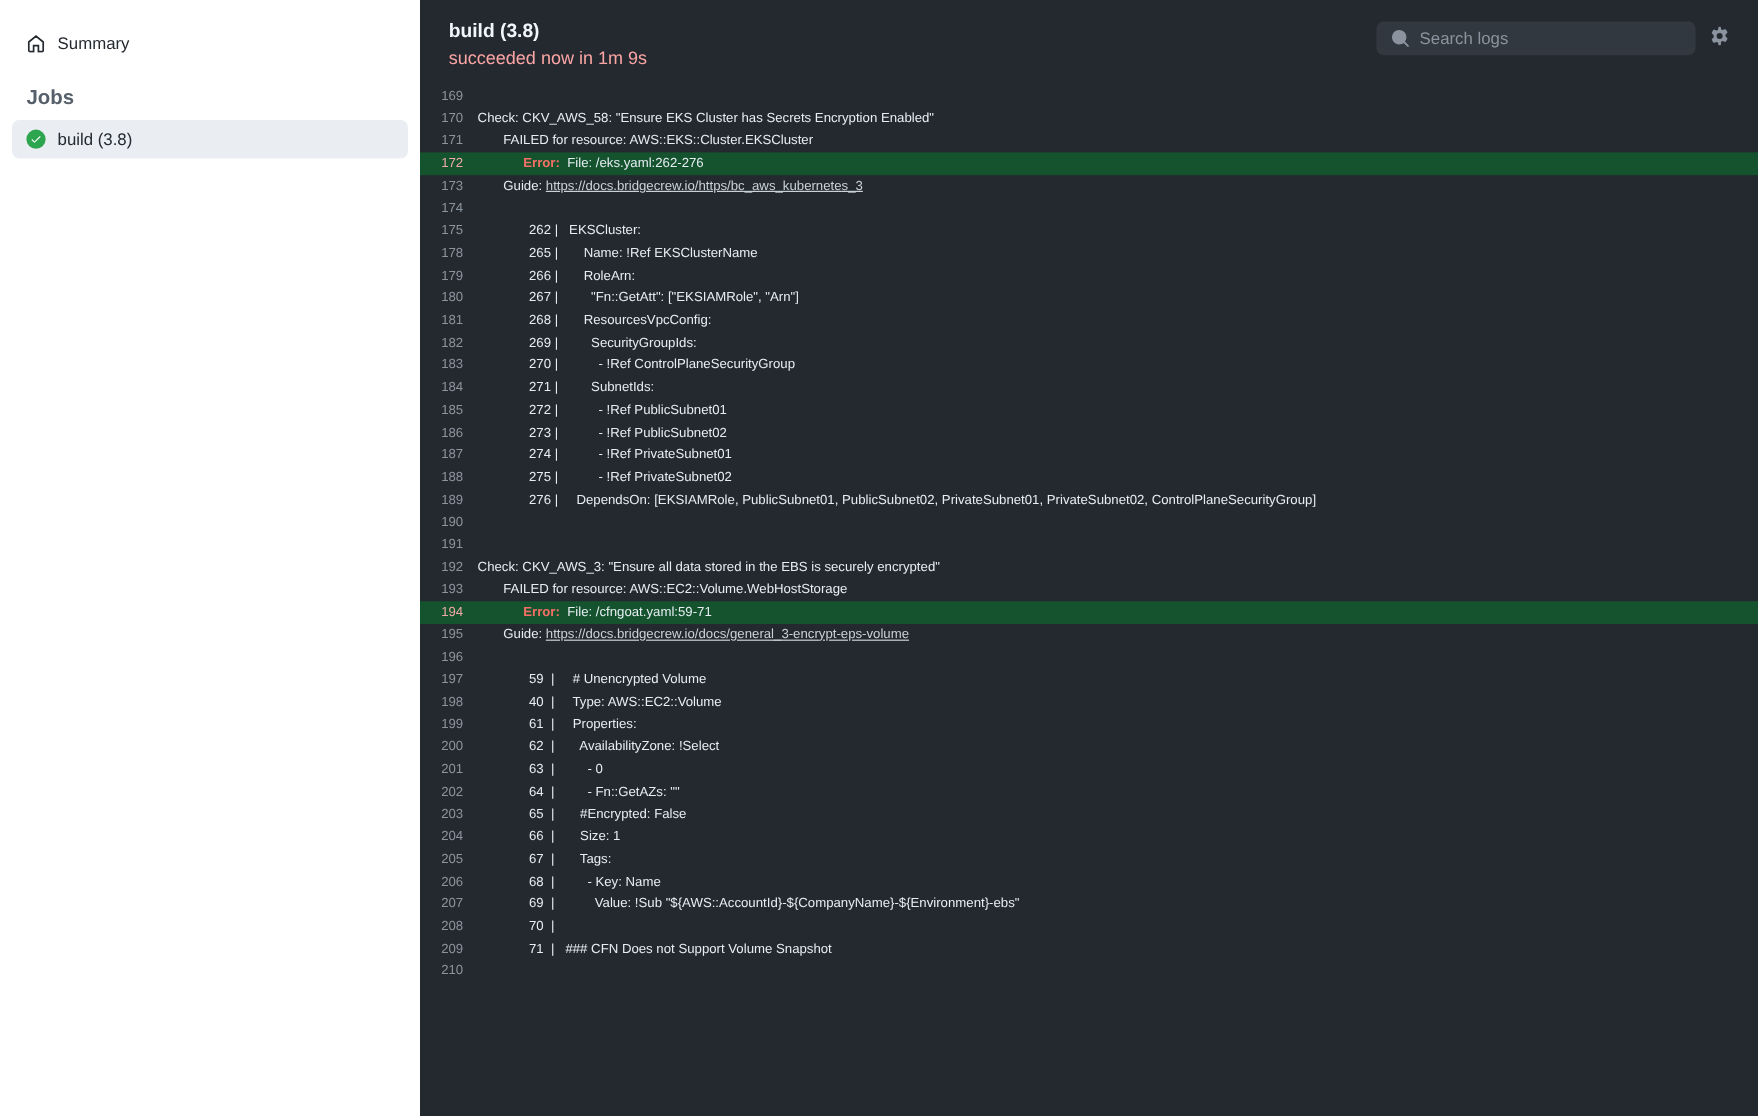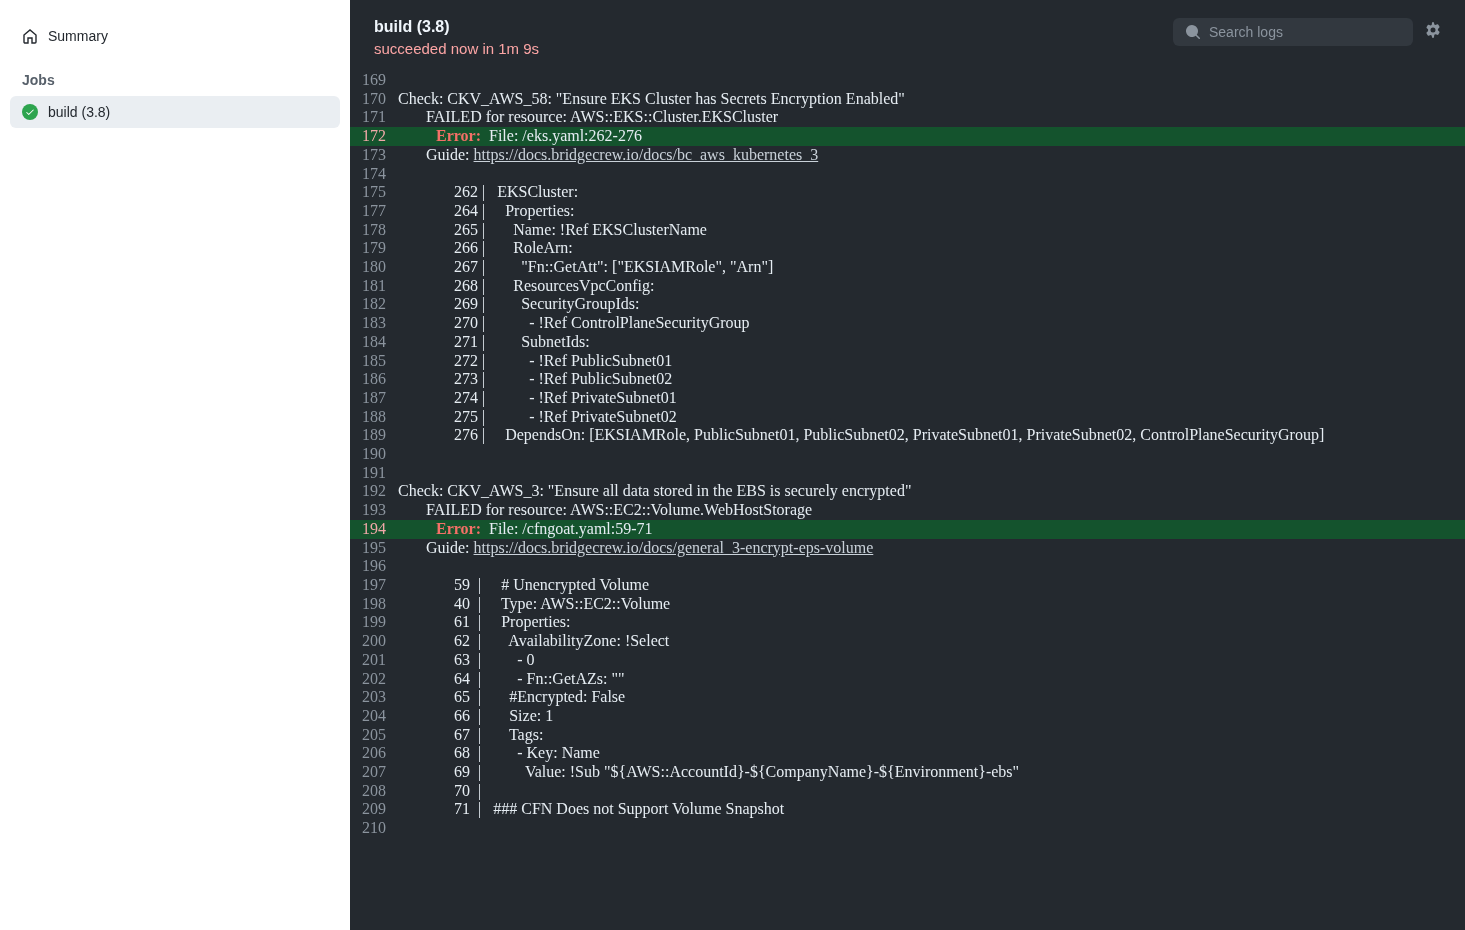--- a/index.html
+++ b/index.html
@@ -1,37 +1,37 @@
 <!DOCTYPE html>
 <html><head>
 <meta charset="utf-8">
 <style>
   * { margin: 0; padding: 0; box-sizing: border-box; }
   body { font-family: -apple-system, BlinkMacSystemFont, "Segoe UI", Helvetica, Arial, sans-serif; background: #fff; height: 930px; width: 1465px; overflow: hidden; display: flex; }
   .sidebar { width: 350px; background: #fff; padding: 20px 10px; flex-shrink: 0; }
   .sidebar-item { display: flex; align-items: center; padding: 8px 12px; border-radius: 6px; cursor: pointer; margin-bottom: 4px; color: #24292f; font-size: 14px; }
   .sidebar-item .icon { width: 16px; height: 16px; margin-right: 10px; display: inline-flex; align-items: center; justify-content: center; }
-  .sidebar-heading { font-size: 14px; font-weight: 600; color: #57606a; padding: 16px 12px 8px 12px; }
+  .sidebar-heading { font-size: 17px; font-weight: 600; color: #57606a; padding: 16px 12px 8px 12px; }
   .sidebar-item.selected { background: #eaeef2; }
   .check-circle { width: 16px; height: 16px; border-radius: 50%; background: #2da44e; display: inline-flex; align-items: center; justify-content: center; }
   .check-circle svg { width: 10px; height: 10px; fill: #fff; }
   .main { flex: 1; background: #24292f; color: #c9d1d9; display: flex; flex-direction: column; overflow: hidden; }
   .main-header { padding: 18px 24px 14px 24px; display: flex; align-items: flex-start; }
   .main-header-left { flex: 1; }
   .page-title { color: #f0f6fc; font-size: 16px; font-weight: 600; }
   .page-subtitle { color: #fca5a5; font-size: 15px; margin-top: 4px; }
   .page-subtitle .succeeded { }
   .search-wrap { display: flex; align-items: center; gap: 12px; }
-  .search-box { background: #32383f; border-radius: 6px; display: flex; align-items: center; padding: 6px 12px; width: 240px; }
+  .search-box { background: #32383f; border-radius: 6px; display: flex; align-items: center; padding: 6px 12px; width: 266px; }
   .search-box svg { width: 16px; height: 16px; fill: #8b949e; margin-right: 8px; }
   .search-box input { background: transparent; border: none; outline: none; color: #c9d1d9; font-size: 14px; flex: 1; }
   .search-box input::placeholder { color: #8b949e; }
   .gear-btn { cursor: pointer; }
   .gear-btn svg { width: 16px; height: 16px; fill: #8b949e; }
-  .log-view { flex: 1; overflow-y: auto; font-family: Liberation Serif, serif; font-size: 16px; line-height: 18.7px; }
+  .log-view { flex: 1; overflow-y: auto; font-family: Liberation Sans, sans-serif; font-size: 11px; line-height: 18.7px; }
   .log-line { display: flex; padding: 0; }
   .log-line .lineno { width: 48px; text-align: right; color: #8b949e; padding-right: 12px; flex-shrink: 0; user-select: none; }
   .log-line .content { flex: 1; white-space: pre-wrap; word-break: break-word; padding-right: 12px; color: #e6edf3; }
   .log-line.error { background: #14532d; }
   .log-line.error .lineno { color: #f0a8a8; }
   .err-label { color: #f47067; font-weight: 600; margin-left: 38px; }
   .log-line a { color: #c9d1d9; text-decoration: underline; }
   
   .log-view::-webkit-scrollbar { width: 0; }
 </style>
@@ -95,33 +95,29 @@
       <div class="log-line">
         <span class="lineno">171</span>
         <span class="content">       FAILED for resource: AWS::EKS::Cluster.EKSCluster</span>
       </div>
       <div class="log-line error">
         <span class="lineno">172</span>
         <span class="content"><span class="err-label">Error:</span>  File: /eks.yaml:262-276</span>
       </div>
       <div class="log-line">
         <span class="lineno">173</span>
-        <span class="content">       Guide: <a href="#">https://docs.bridgecrew.io/docs/bc_aws_kubernetes_3</a></span>
+        <span class="content">       Guide: <a href="#">https://docs.bridgecrew.io/https/bc_aws_kubernetes_3</a></span>
       </div>
       <div class="log-line">
         <span class="lineno">174</span>
         <span class="content"></span>
       </div>
       <div class="log-line">
         <span class="lineno">175</span>
         <span class="content">              262 |   EKSCluster:</span>
-      </div>
-      <div class="log-line">
-        <span class="lineno">177</span>
-        <span class="content">              264 |     Properties:</span>
       </div>
       <div class="log-line">
         <span class="lineno">178</span>
         <span class="content">              265 |       Name: !Ref EKSClusterName</span>
       </div>
       <div class="log-line">
         <span class="lineno">179</span>
         <span class="content">              266 |       RoleArn:</span>
       </div>
       <div class="log-line">

